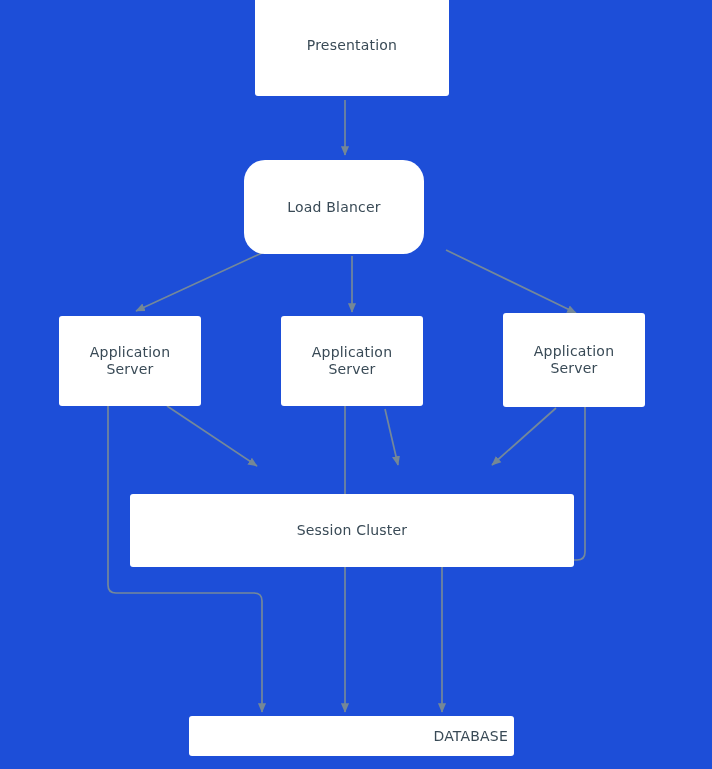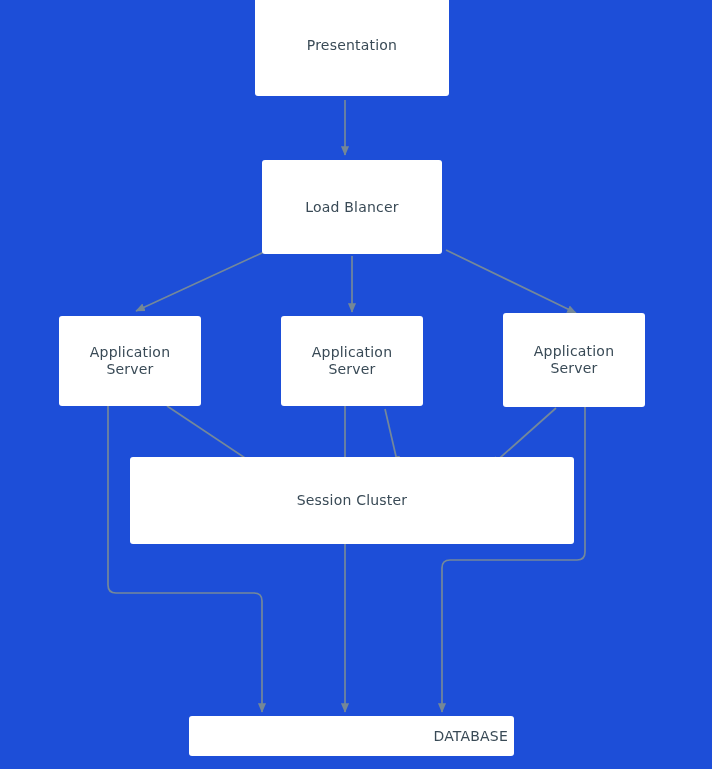--- a/index.html
+++ b/index.html
@@ -41,25 +41,25 @@
     font-size: 14px;
     line-height: 1.2;
     letter-spacing: 0.2px;
     z-index: 2;
   }
   .node-label {
     display: block;
     padding: 0 6px;
   }
   #node-presentation   { left: 255px; top: -5px;  width: 194px; height: 101px; }
-  #node-loadbalancer   { left: 262px; top: 160px; width: 180px; height: 94px;  }
+  #node-loadbalancer   { left: 244px; top: 160px; width: 180px; height: 94px; border-radius: 21px;  }
   #node-appserver-1    { left: 59px;  top: 316px; width: 142px; height: 90px;  }
   #node-appserver-2    { left: 281px; top: 316px; width: 142px; height: 90px;  }
   #node-appserver-3    { left: 503px; top: 313px; width: 142px; height: 94px;  }
-  #node-sessioncluster { left: 130px; top: 457px; width: 444px; height: 87px;  }
+  #node-sessioncluster { left: 130px; top: 494px; width: 444px; height: 73px;  }
   #node-database       { left: 189px; top: 716px; width: 325px; height: 40px; justify-content: flex-end;  }
 </style>
 </head>
 <body>
 
 <div id="canvas">
 
   <svg id="edges" viewBox="0 0 712 769" width="712" height="769" xmlns="http://www.w3.org/2000/svg">
     <defs>
       <marker id="arrowhead" markerWidth="7" markerHeight="7" refX="5.2" refY="3" orient="auto" markerUnits="strokeWidth">

